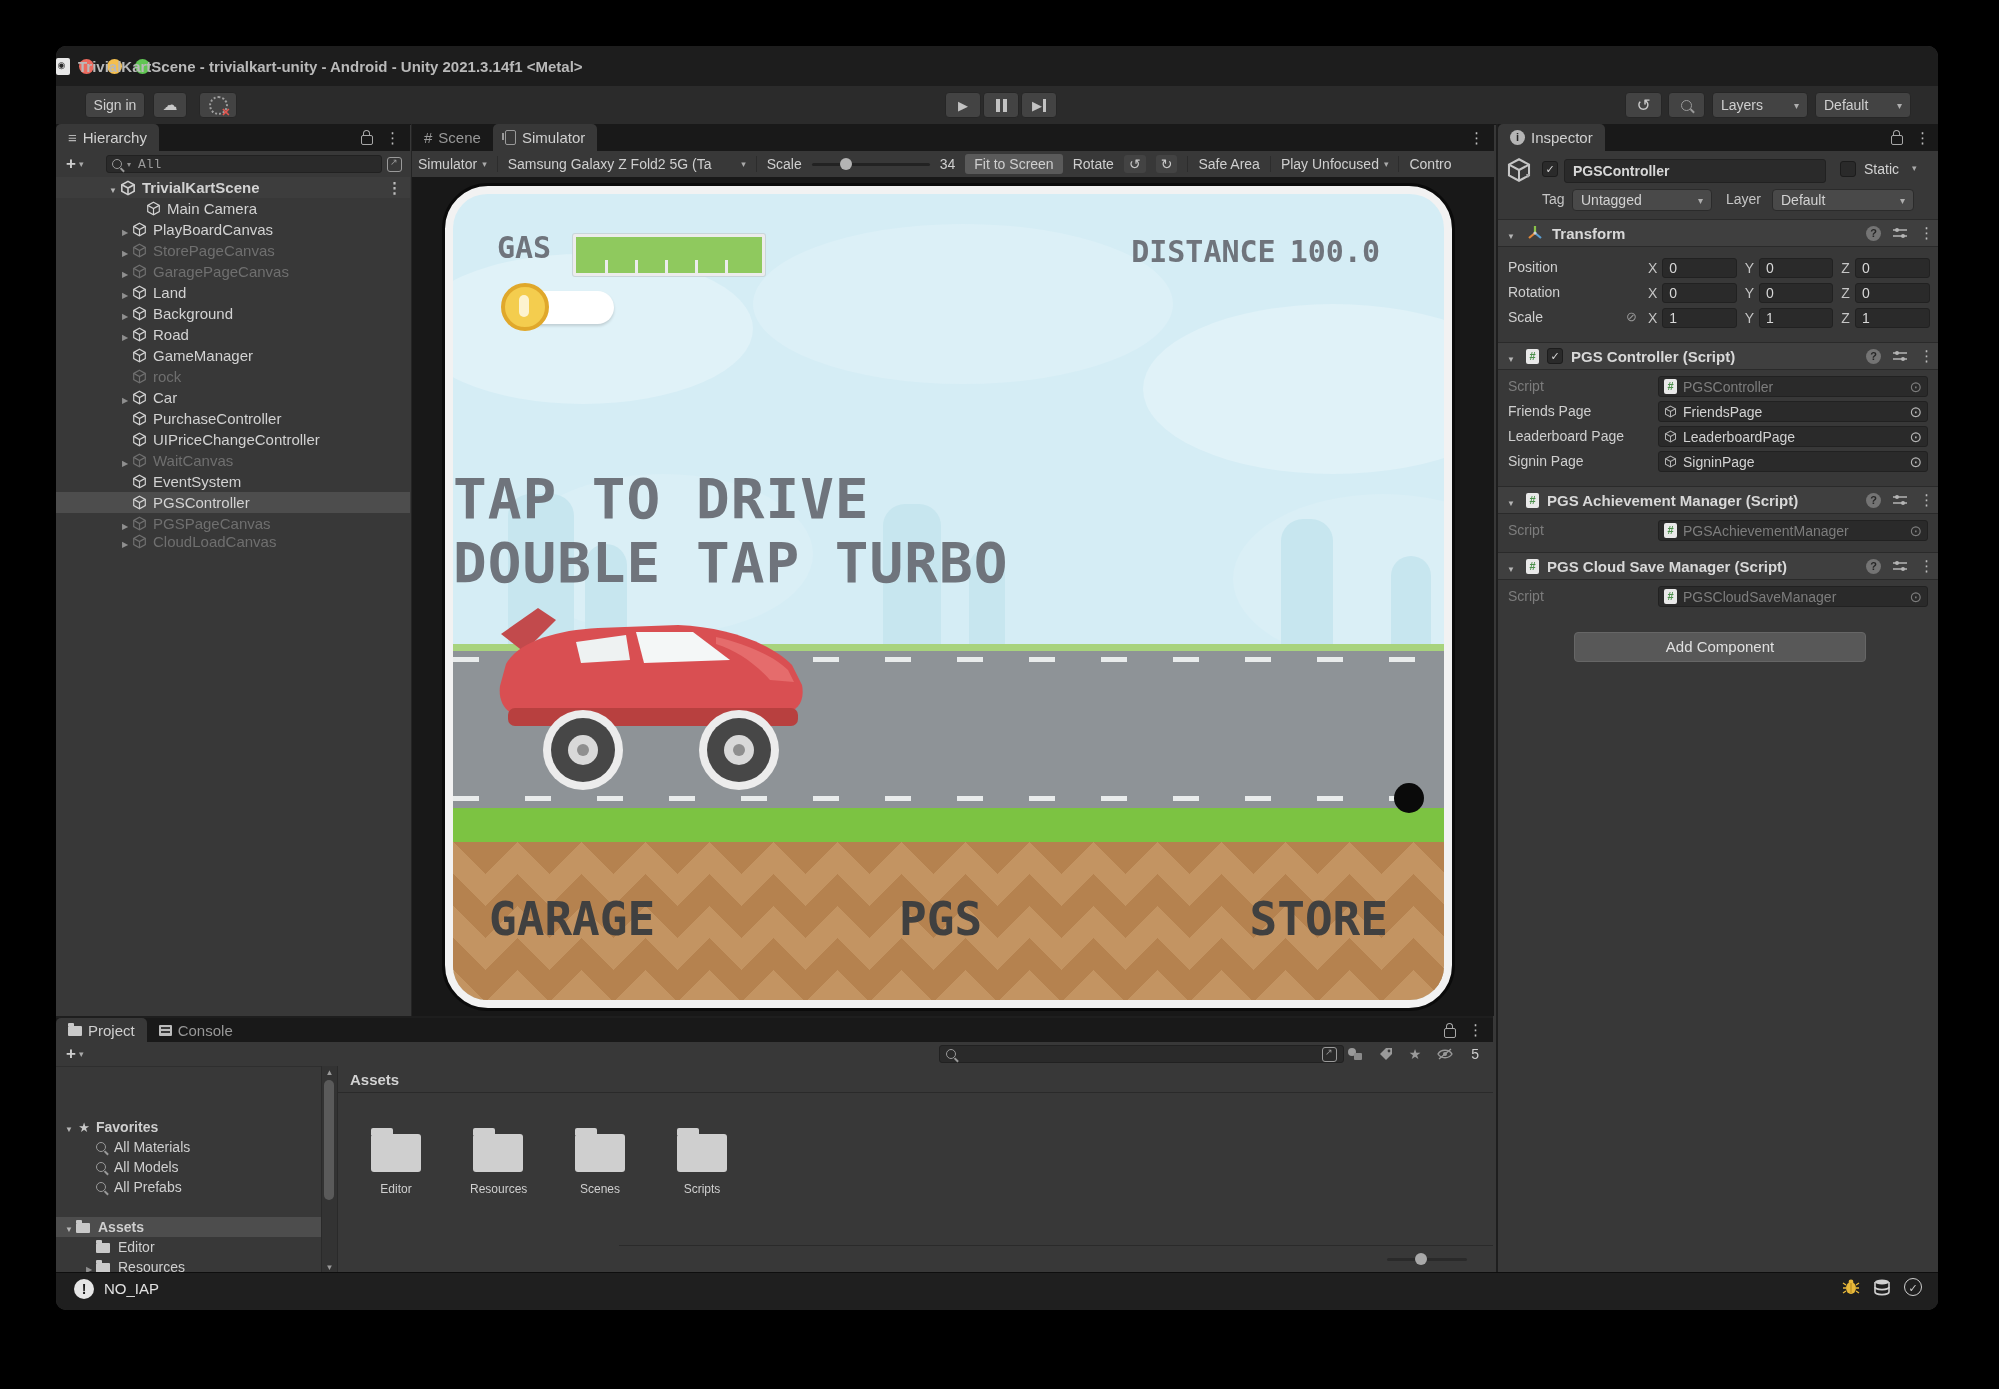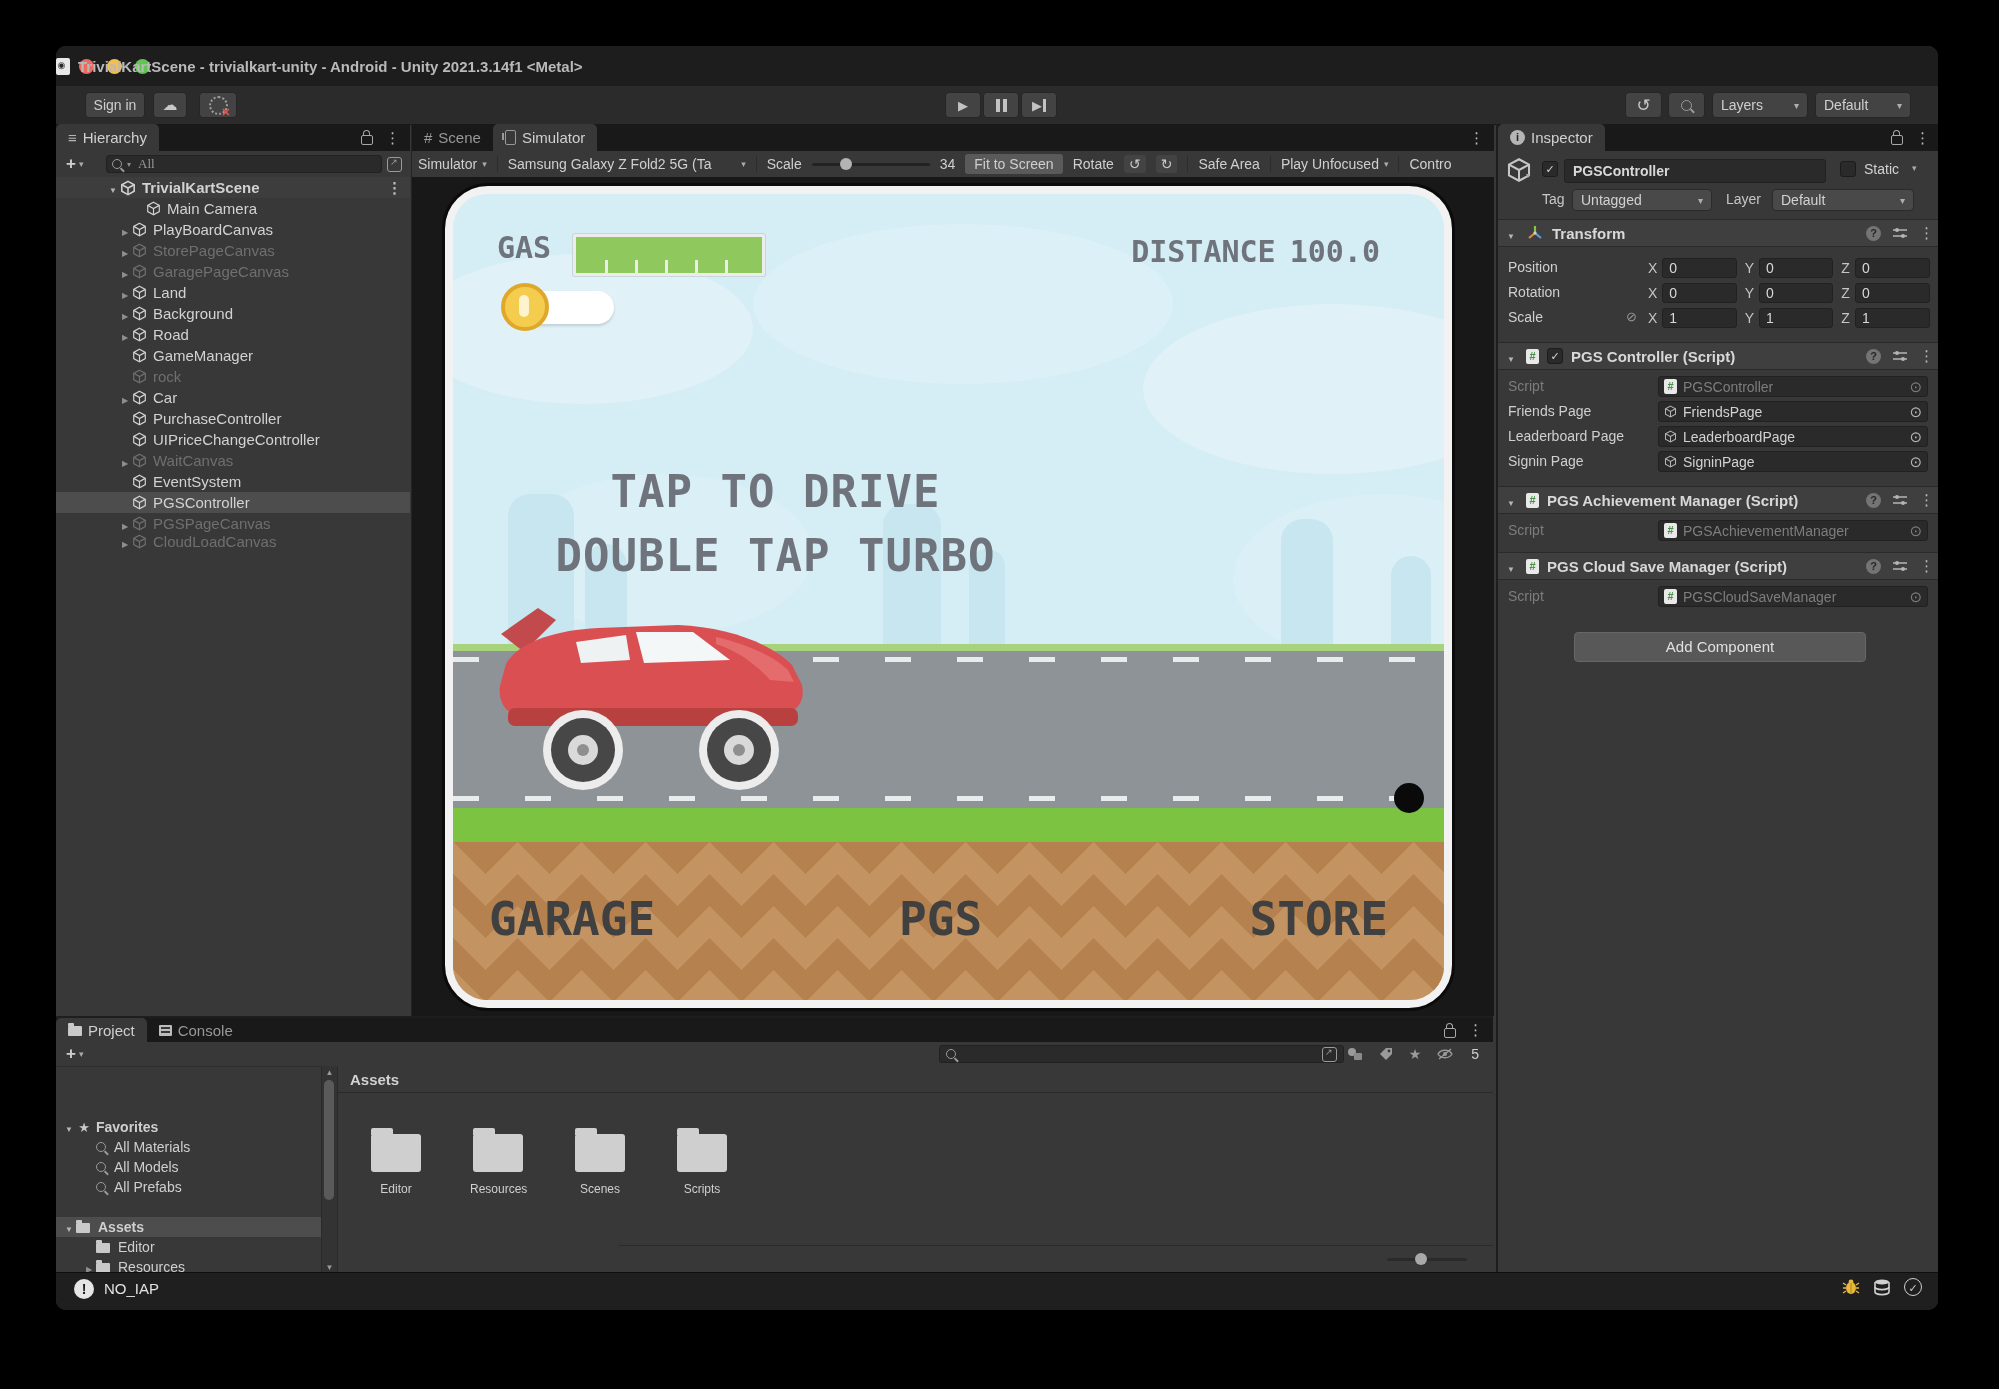--- a/index.html
+++ b/index.html
@@ -49,21 +49,21 @@
   .plusdd{display:flex;align-items:center;gap:3px;color:#cfcfcf}
   .plusdd .plus{font-size:17px;font-weight:bold}
   .plusdd .da{font-size:9px;color:#aaa}
   .tri{width:14px;flex:none;text-align:center}
   .tri.closed::before{content:"▶";font-size:8px;color:#8f8f8f}
   .tri.open::before{content:"▼";font-size:8px;color:#b5b5b5}
   svg.cube{flex:none}
   
   .htool{top:27px;height:26px}
   .hsearch{position:absolute;left:50px;right:28px;top:4px;height:18px;display:flex;align-items:center;gap:5px;padding:0 5px}
-  .hsearch input{background:none;border:none;outline:none;color:#9a9a9a;font-size:13px;width:100%;font-family:Liberation Serif, serif}
+  .hsearch input{background:none;border:none;outline:none;color:#9a9a9a;font-size:13px;width:100%;font-family:Liberation Mono, monospace}
   .sdd{font-size:8px;color:#8f8f8f}
   .tree{position:absolute;left:0;right:0;top:53px;bottom:0;overflow:hidden}
   .hrow{position:absolute;left:0;right:0;height:21px;display:flex;align-items:center;color:#d2d2d2}
   .hrow.dim{color:#6f6f6f}
   .hrow.sel{background:#4d4d4d}
   .hrow.scenerow{background:#3d3d3d;font-weight:bold}
   .hrow .pad-child{width:76px;flex:none}
   .hlabel{margin-left:6px;white-space:nowrap}
   .rowkebab{margin-left:auto;margin-right:8px;color:#bdbdbd}
   
@@ -97,21 +97,21 @@
   .gas-label{left:44px;top:36px;font-size:30px}
   .gauge{position:absolute;left:120px;top:40px;width:186px;height:36px;background:#8fc95e;
          border:3px solid #ececec;border-radius:2px;box-shadow:0 0 0 1px #c9d6da}
   .gauge i{position:absolute;bottom:0;width:3px;height:13px;background:#ececec}
   .distance{right:64px;top:40px;font-size:30px;display:flex;gap:14px}
   .toggle{position:absolute;left:70px;top:97px;width:91px;height:33px;background:#fff;border-radius:17px;
           box-shadow:0 2px 3px rgba(0,0,0,.15)}
   .coin{position:absolute;left:-22px;top:-8px;width:48px;height:48px;border-radius:50%;
         background:#f4cd4e;border:4px solid #e0a82b;box-sizing:border-box}
   .coin::after{content:"";position:absolute;left:14px;top:8px;width:10px;height:22px;background:#fdf3cf;border-radius:6px}
-  .hint{position:absolute;left:0;width:645px;text-align:center;font-size:44px;letter-spacing:1px}
+  .hint{position:absolute;left:0;width:645px;text-align:left;font-size:56px;letter-spacing:1px}
   .nav-label{position:absolute;top:698px;font-size:46px;color:#404040}
   .camdot{position:absolute;left:941px;top:589px;width:30px;height:30px;border-radius:50%;background:#0a0a0a}
   
   .ihead{position:absolute;left:0;right:0;top:27px;height:68px;background:#383838;border-bottom:1px solid #292929}
   .cb{width:16px;height:16px;background:#2a2a2a;border:1px solid #1c1c1c;border-radius:3px;box-sizing:border-box;
       text-align:center;line-height:14px;font-size:11px;color:#d8d8d8}
   .cb.checked::before{content:"✓"}
   .namefield{position:absolute;left:66px;top:36px;width:262px;height:24px;background:#2a2a2a;border:1px solid #212121;
              border-radius:3px;color:#d8d8d8;font-weight:bold;font-size:14px;padding:0 8px;box-sizing:border-box;font-family:inherit}
   .drop{background:#494949;border:1px solid #2b2b2b;border-radius:4px;height:22px;display:flex;align-items:center;

